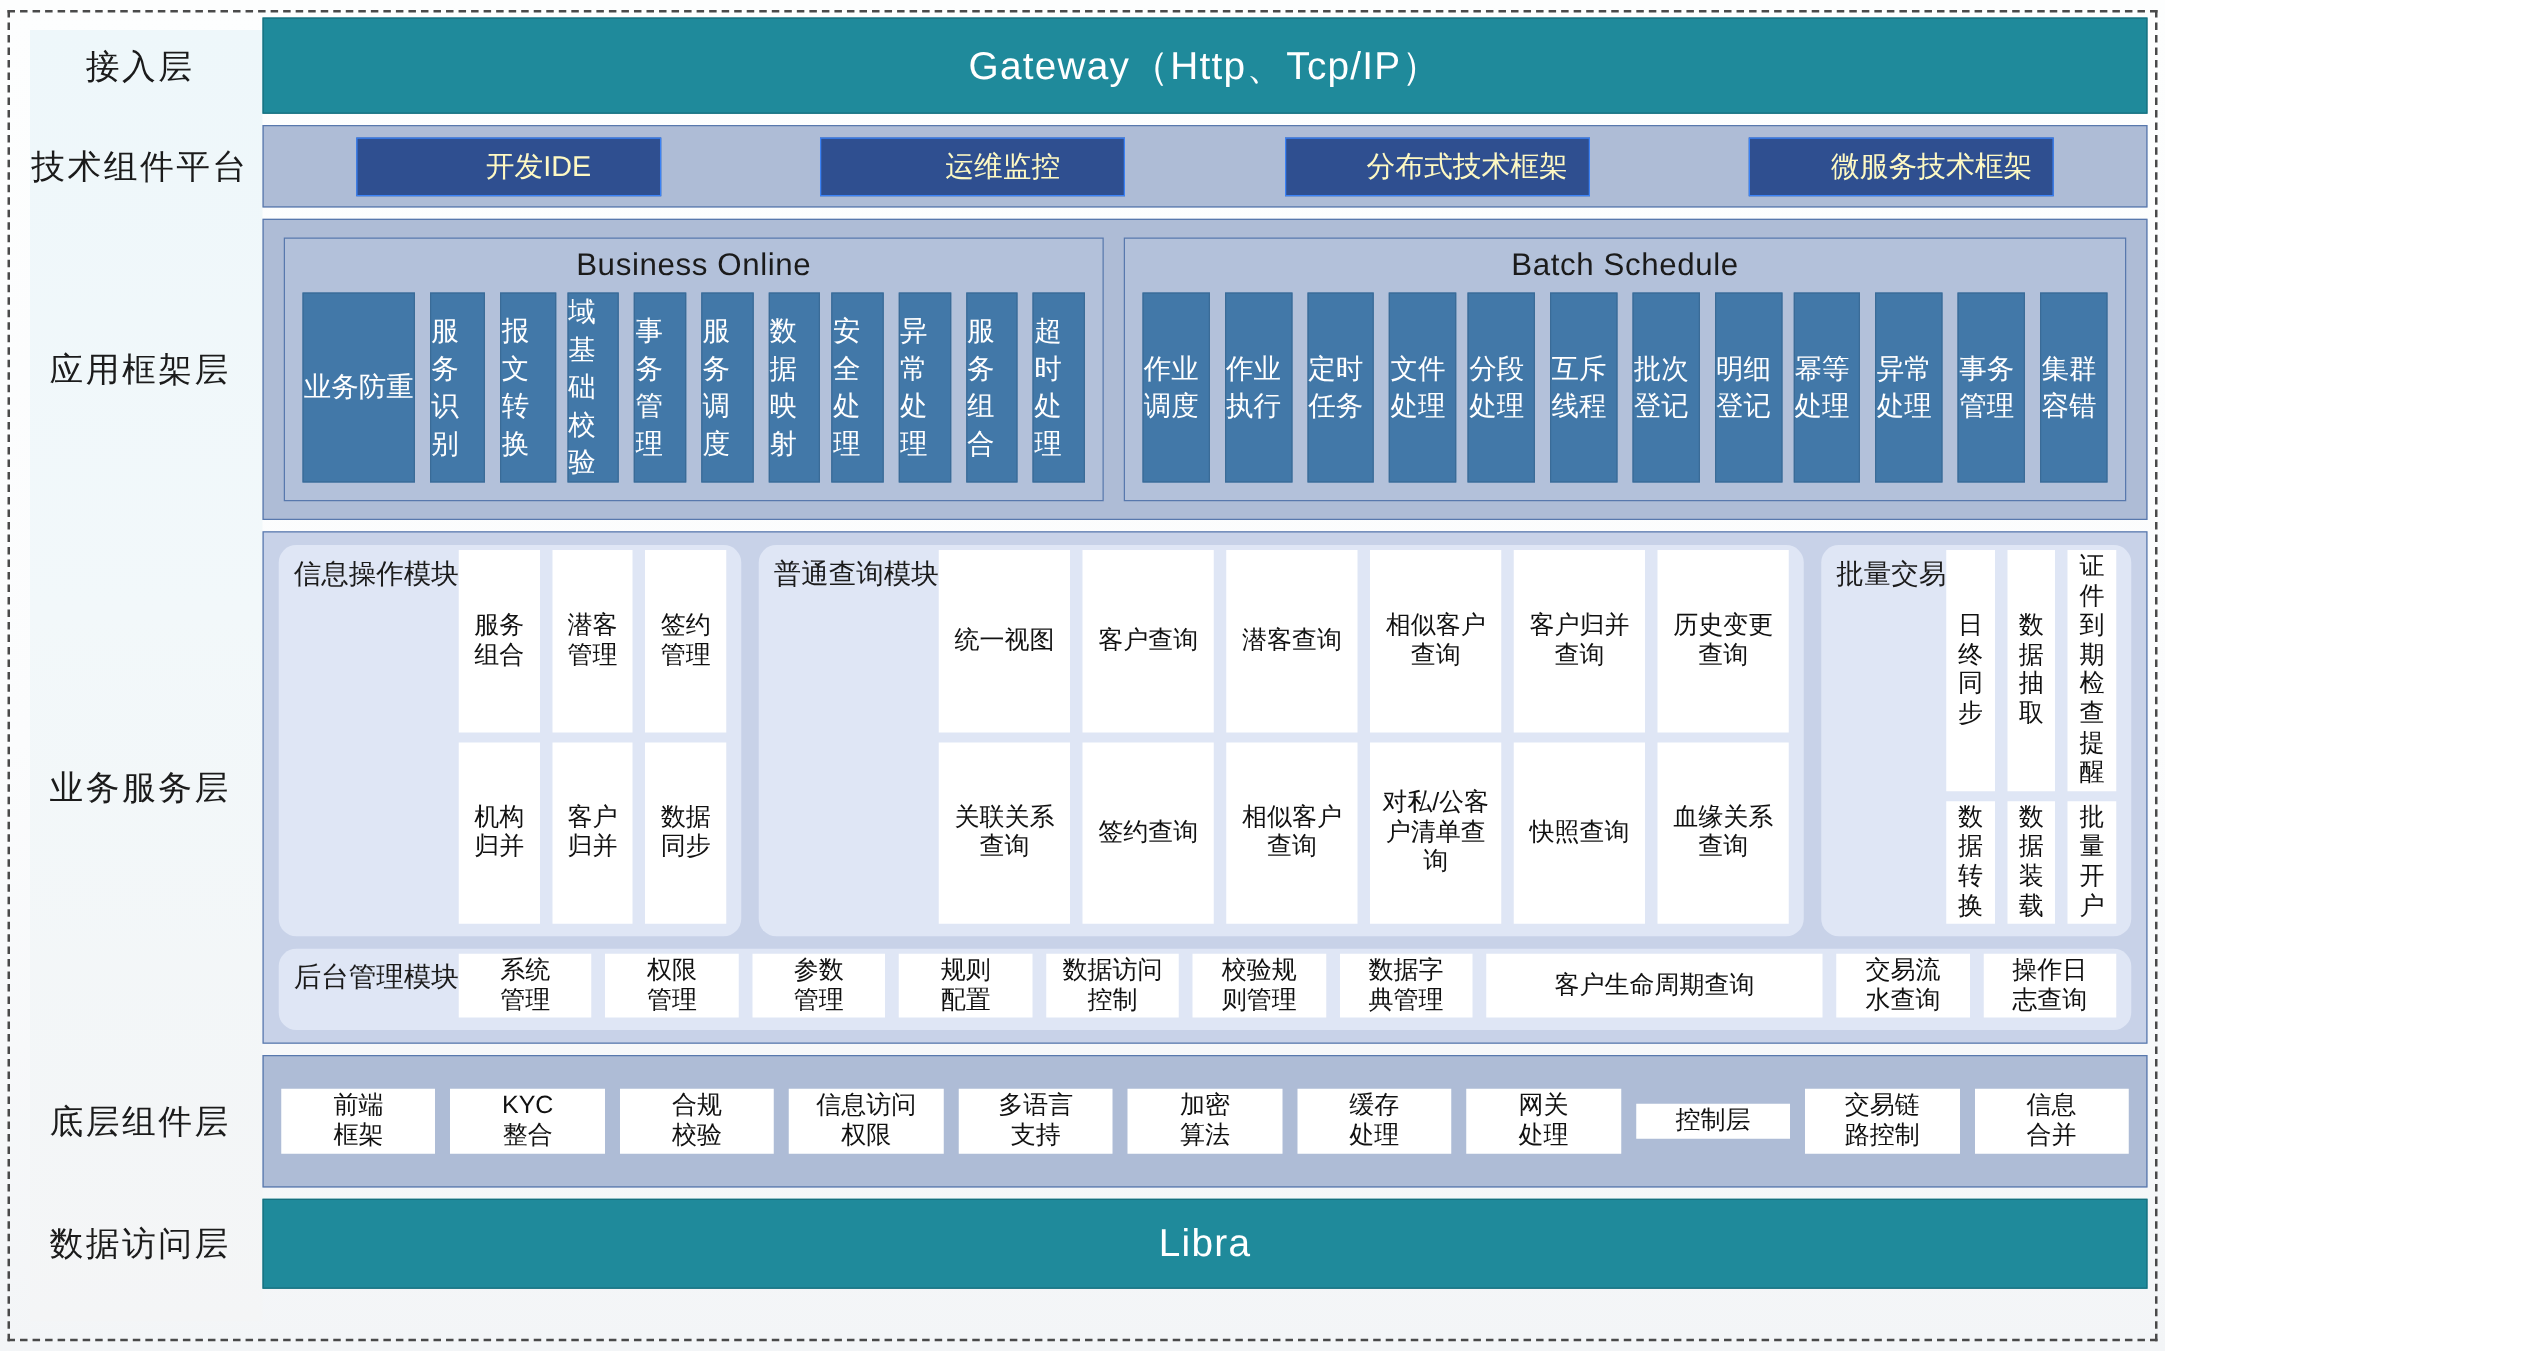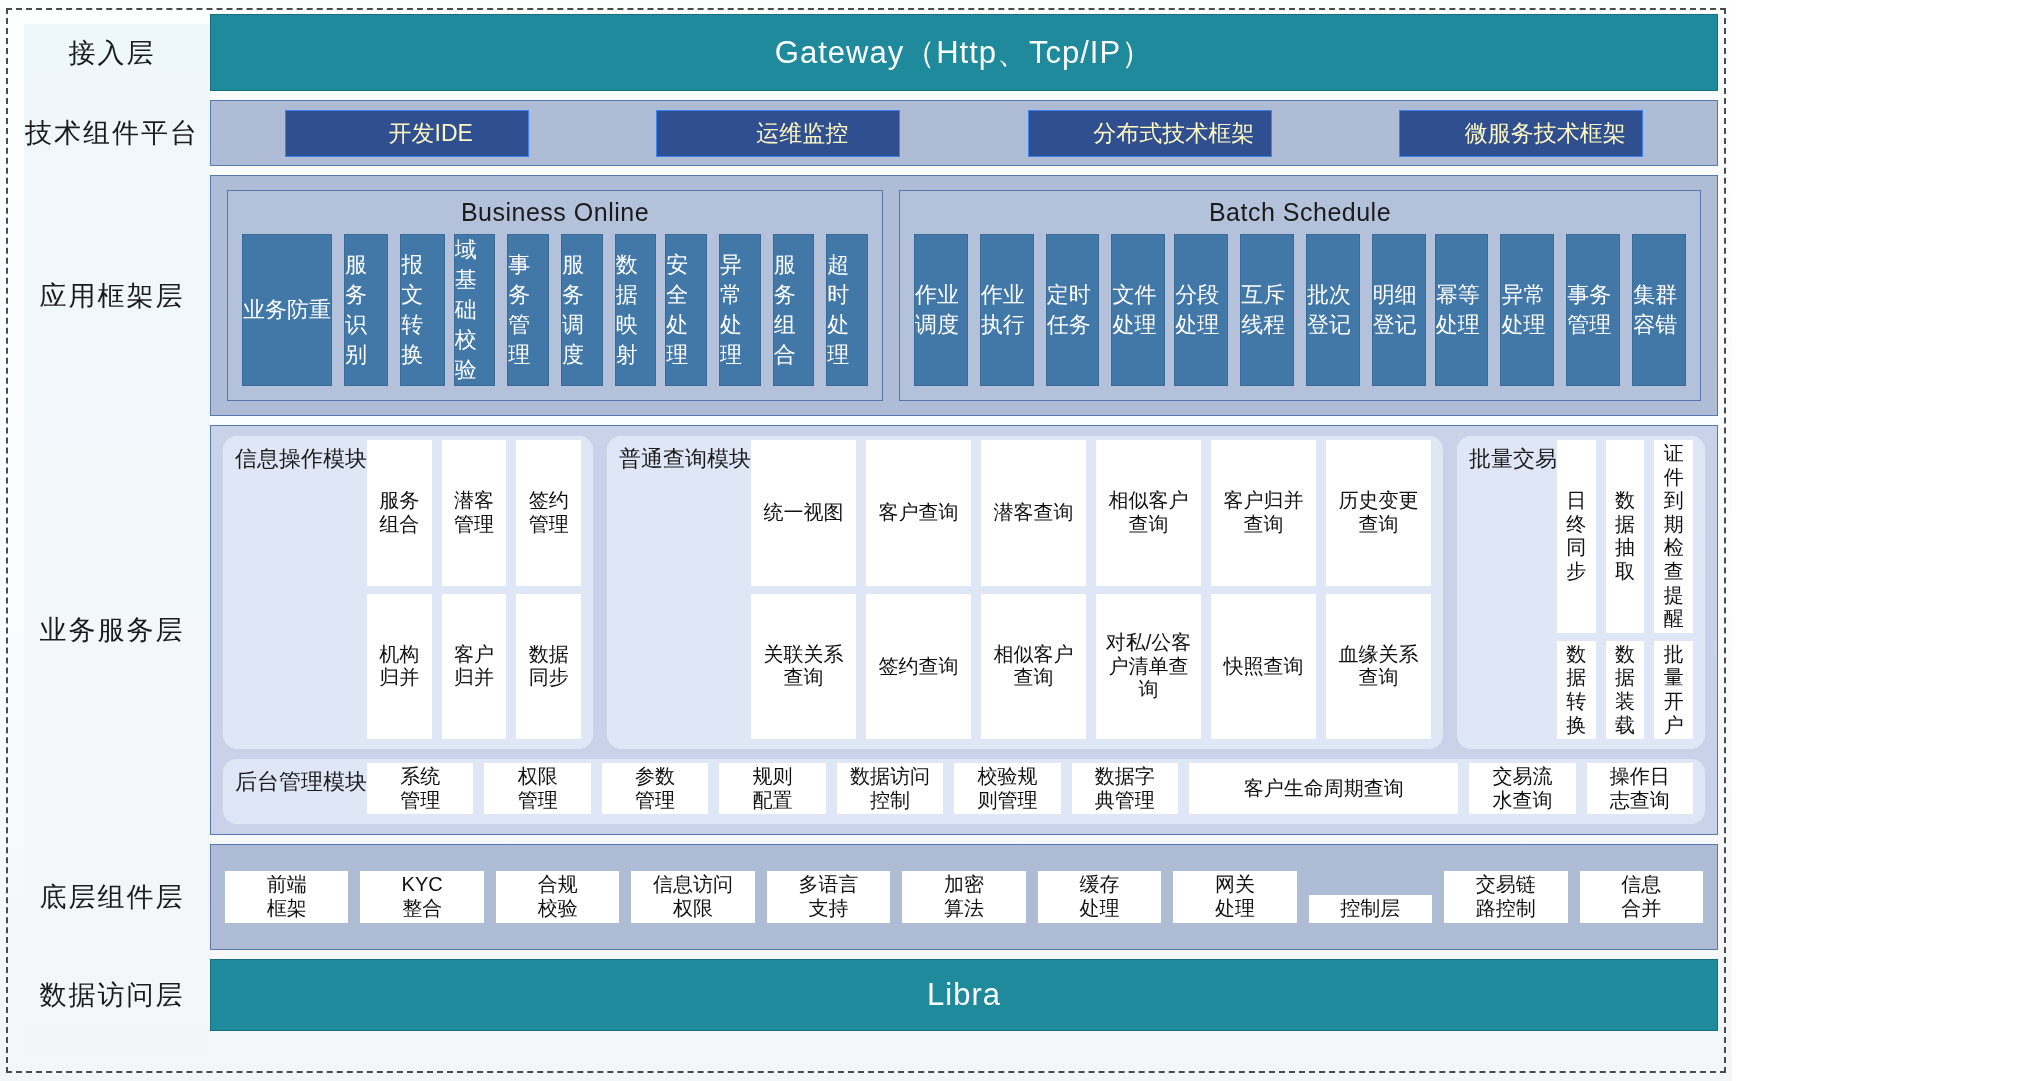--- a/index.html
+++ b/index.html
@@ -130,21 +130,21 @@
   .mod.admin { flex: 1; }
   .admin-row { display: flex; gap: 11px; flex: 1; align-items: stretch; }
   .admin-row .cell-white { flex: 1; }
   .admin-row .cell-white.wlife { flex: 2.62; }
 
   
   .comp-band {
     flex: 1;
     background: #aebcd6;
     border: 1px solid #5878ad;
-    display: flex; gap: 12px; align-items: flex-end;
+    display: flex; gap: 12px; align-items: center;
     padding: 26px 14px;
   }
   .comp-band .cell-white { flex: 1; font-size: 20px; }
 
   .spacer-sm { height: 9px; }
 </style>
 </head>
 <body>
 
 <div id="root">

